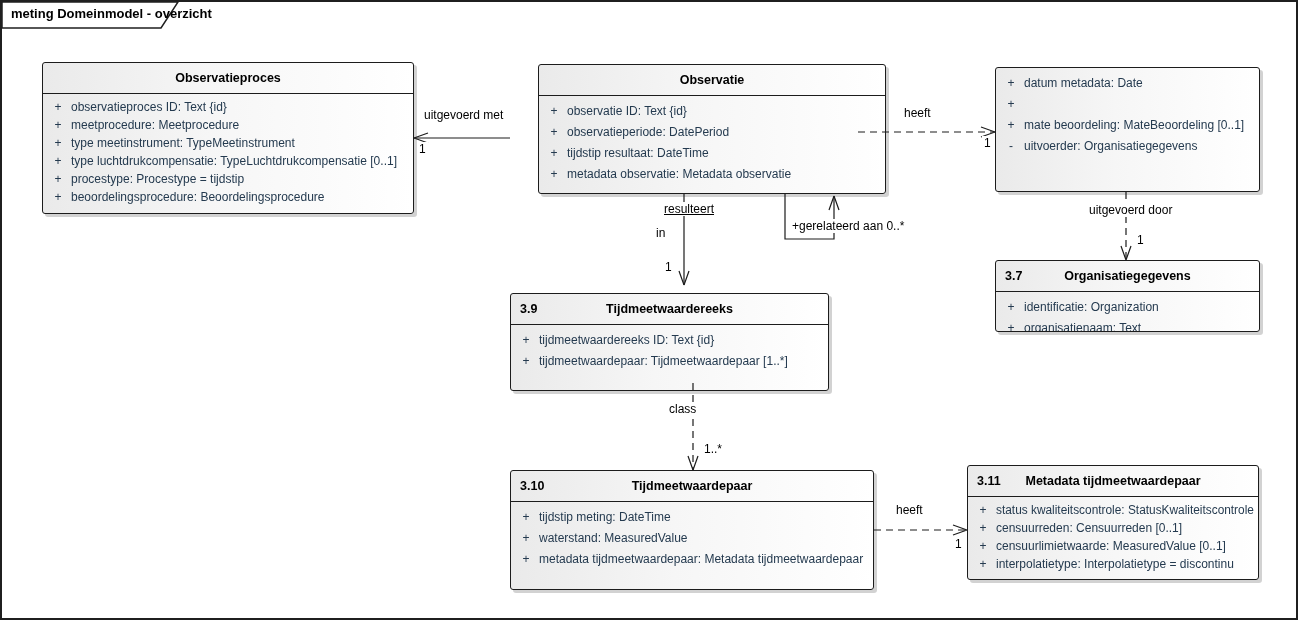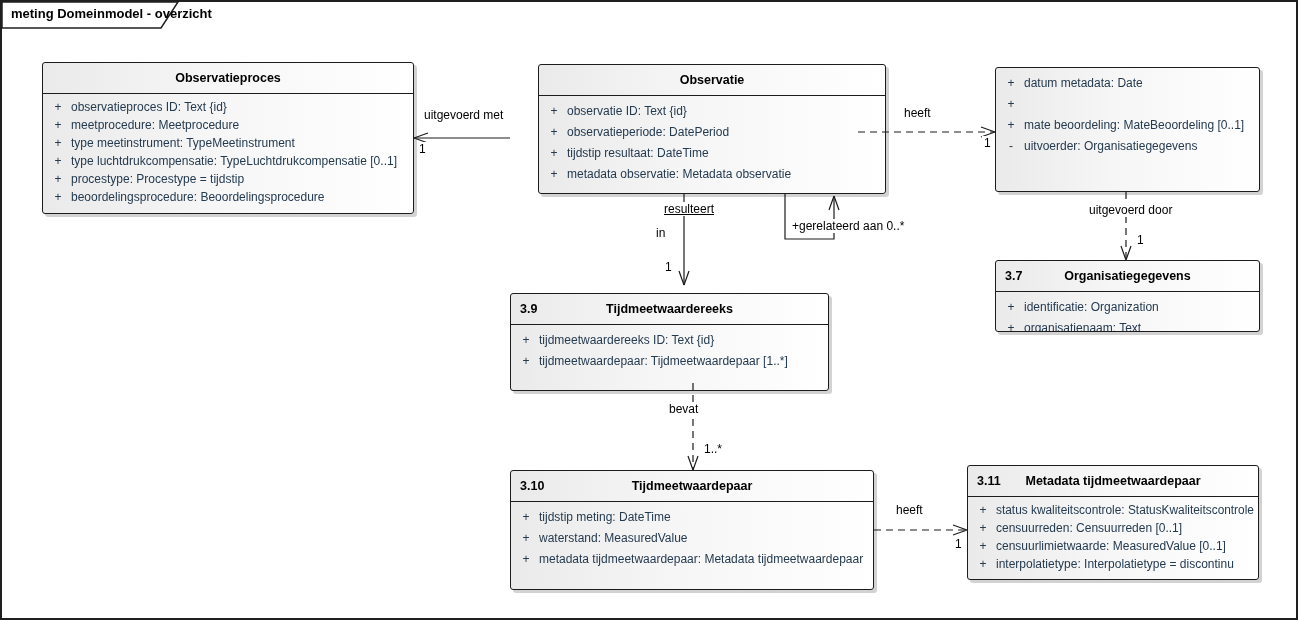--- a/index.html
+++ b/index.html
@@ -222,21 +222,21 @@
       <div class="conn-label" style="left: 420px; top: 106px;">uitgevoerd met</div>
       <div class="conn-label" style="left: 415px; top: 140px;">1</div>
       <div class="conn-label" style="left: 900px; top: 104px;">heeft</div>
       <div class="conn-label" style="left: 980px; top: 134px;">1</div>
       <div class="conn-label" style="left: 660px; top: 200px; text-decoration: underline;">resulteert</div>
       <div class="conn-label" style="left: 652px; top: 224px;">in</div>
       <div class="conn-label" style="left: 661px; top: 258px;">1</div>
       <div class="conn-label" style="left: 788px; top: 217px;">+gerelateerd aan 0..*</div>
       <div class="conn-label" style="left: 1085px; top: 201px;">uitgevoerd door</div>
       <div class="conn-label" style="left: 1133px; top: 231px;">1</div>
-      <div class="conn-label" style="left: 665px; top: 400px;">bevat</div>
+      <div class="conn-label" style="left: 665px; top: 400px;">class</div>
       <div class="conn-label" style="left: 700px; top: 440px;">1..*</div>
       <div class="conn-label" style="left: 892px; top: 501px;">heeft</div>
       <div class="conn-label" style="left: 951px; top: 535px;">1</div>
     </div>
   <svg class="frame-tab-svg" width="210" height="32">
     <polygon points="0,0 176,0 159,26 0,26" fill="#ffffff" stroke="#1f1f1f" stroke-width="1.5"></polygon>
   </svg>
   <div class="frame-tab-label">meting Domeinmodel - overzicht</div>
 </div>
 

